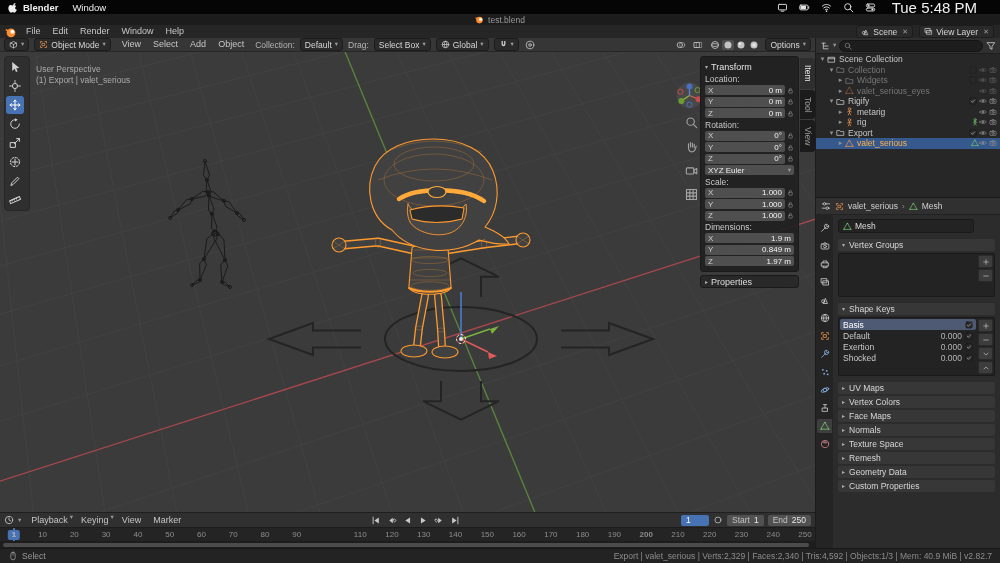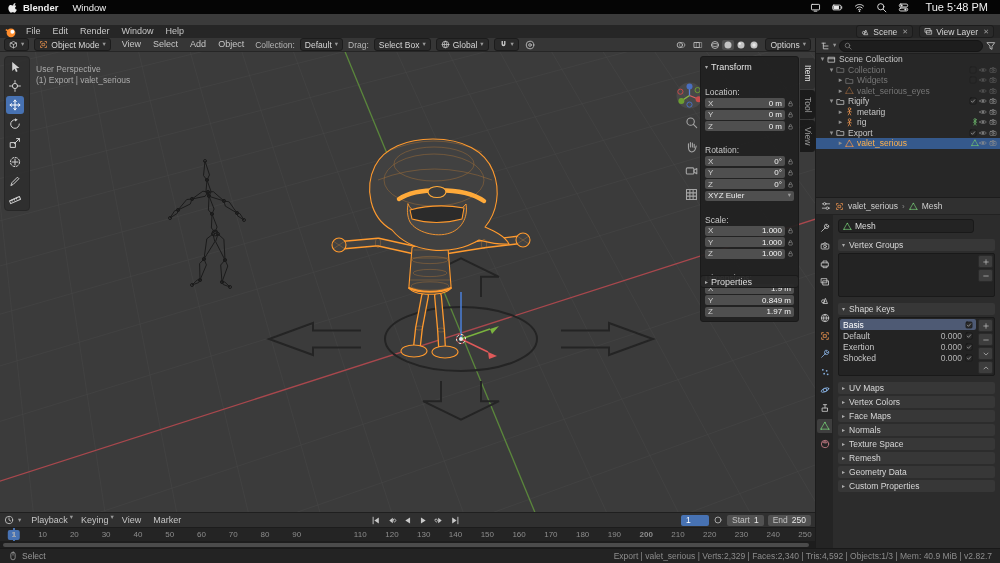--- a/index.html
+++ b/index.html
@@ -7,21 +7,21 @@
     font-family:"Liberation Sans",sans-serif;font-size:10px;color:#ccc;user-select:none}
   .ico{display:inline-flex;align-items:center;justify-content:center;flex:none;line-height:0}
   .chev{font-size:6.5px;color:#999;line-height:1}
   .tri{font-size:6px;color:#aaa;line-height:1}
   
   #menubar{position:absolute;left:0;top:0;width:100%;height:14px;background:#050505;display:flex;align-items:center;color:#ededed}
   #menubar .mi{font-size:9.5px;padding:0 7px;color:#f0f0f0;white-space:nowrap}
   #menubar .app{font-weight:bold;padding:0 7px 0 4px}
   #menubar .spacer{flex:1}
   #mb-tray{display:flex;align-items:center;gap:11px;margin-right:9px;color:#e6e6e6}
-  #menubar .clock{font-size:11px;margin-right:5px}
+  #menubar .clock{font-size:15px;margin-right:16px}
   
   #titlebar{position:absolute;left:0;top:14px;width:100%;height:11px;background:#1c1c1c;display:flex;align-items:center;justify-content:center;gap:4px;color:#9b9b9b;font-size:8.5px}
   
   #topbar{position:absolute;left:0;top:25px;width:100%;height:13px;background:#262626;display:flex;align-items:center;border-bottom:1px solid #1d1d1d}
   .menu{font-size:9px;color:#c6c6c6;padding:0 6px;height:13px;line-height:13px;white-space:nowrap}
   #bl-tabs{display:flex;align-items:flex-end;height:13px;margin-left:2px}
   .wtab{font-size:9px;color:#a5a5a5;padding:0 7px;height:13px;line-height:13px;border-radius:3px 3px 0 0;white-space:nowrap}
   .wtab.active{background:#3f3f3f;color:#fff}
   .wtab.add{color:#8a8a8a;padding:0 5px}
   #topbar-right{margin-left:auto;display:flex;align-items:center;gap:6px;padding-right:6px}
@@ -37,21 +37,21 @@
   #viewport{position:absolute;left:0;top:52px;width:815px;height:460px;background:#3b3b3b;overflow:hidden}
   #vp-tools{position:absolute;left:4px;top:4px;width:22px;background:rgba(47,47,47,.92);border:1px solid #272727;border-radius:4px;padding:1px;display:flex;flex-direction:column;gap:1px}
   .tool{width:18px;height:18px;border-radius:3px;display:flex;align-items:center;justify-content:center;color:#d2d2d2}
   .tool.active{background:#4772b3;color:#fff}
   #vp-overlay-text{position:absolute;left:36px;top:12px;color:#ababab;font-size:8.5px;line-height:11px}
   #nav-gizmo{position:absolute;right:112px;top:30px;width:27px;height:27px}
   #vp-side-icons{position:absolute;right:117px;top:64px;display:flex;flex-direction:column;gap:11px;color:#b9b9b9;opacity:.85}
   
   #npanel{position:absolute;left:700px;top:4px;width:99px;background:rgba(33,33,33,.94);border:1px solid #1a1a1a;border-radius:3px;padding:3px 4px;box-sizing:border-box}
   .np-header{font-size:9px;color:#e3e3e3;display:flex;align-items:center;gap:3px;height:13px}
-  .np-label{font-size:8.5px;color:#c9c9c9;height:11px;line-height:11px;margin-top:14px}
+  .np-label{font-size:8.5px;color:#c9c9c9;height:11px;line-height:11px;margin-top:1px}
   .np-row{display:flex;align-items:center;gap:2px;height:10px;margin-bottom:1.5px}
   .np-field{flex:1;display:flex;align-items:center;background:#4f4f4f;border-radius:2px;height:10px;padding:0 3px;font-size:8px;min-width:0}
   .np-field .ax{color:#cfcfcf;margin-right:auto}
   .np-field .val{color:#f4f4f4;white-space:nowrap}
   .np-drop{display:flex;align-items:center;background:#4f4f4f;border-radius:2px;height:10px;padding:0 3px;font-size:8px;color:#eee;margin-bottom:1.5px}
   .np-drop .chev{margin-left:auto}
   #np-props-panel{position:absolute;left:700px;width:99px;background:rgba(40,40,40,.94);border:1px solid #1a1a1a;border-radius:3px;height:13px;display:flex;align-items:center;gap:3px;font-size:9px;color:#ddd;padding:0 4px;box-sizing:border-box}
   #np-tabs{position:absolute;left:800px;top:6px;width:15px;display:flex;flex-direction:column;gap:1px}
   .np-tab{writing-mode:vertical-rl;font-size:8.5px;color:#9a9a9a;background:rgba(20,20,20,.8);border-radius:0 3px 3px 0;padding:7px 0;display:flex;align-items:center;justify-content:center;width:15px;box-sizing:border-box}
   .np-tab.active{background:#2e2e2e;color:#e8e8e8}
@@ -164,20 +164,32 @@
               <circle cx="3.9" cy="3.8" r="1.2" fill="currentColor" stroke="none"></circle>
               <rect x="1.4" y="6.6" width="9.2" height="3.2" rx="1.6"></rect>
               <circle cx="8.1" cy="8.2" r="1.2" fill="currentColor" stroke="none"></circle>
             </g>
           </svg>
         </span>
       </span>
     <span class="mi clock">Tue 5:48 PM</span>
   </div>
 
+  <div id="titlebar">
+    <span class="ico" id="blender-logo-s">
+        <svg viewBox="0 0 12 12" width="9" height="9">
+          <g fill="none" stroke="currentColor">
+            <circle cx="6" cy="6.8" r="4.4" fill="#ff8d2d" stroke="none"></circle>
+            <circle cx="7.4" cy="5.8" r="2" fill="#fff" stroke="none"></circle>
+            <path d="M0.8,3.6 L5,6" stroke="#ff8d2d" stroke-width="1.6"></path>
+          </g>
+        </svg>
+      </span>
+    <span>test.blend</span>
+  </div>
 
   <div id="topbar">
     <span class="ico" id="blender-logo" style="margin:0 3px 0 5px">
         <svg viewBox="0 0 12 12" width="12" height="12">
           <g fill="none" stroke="currentColor">
             <circle cx="6" cy="6.8" r="4.4" fill="#ff8d2d" stroke="none"></circle>
             <circle cx="7.4" cy="5.8" r="2" fill="#fff" stroke="none"></circle>
             <path d="M0.8,3.6 L5,6" stroke="#ff8d2d" stroke-width="1.6"></path>
           </g>
         </svg>

